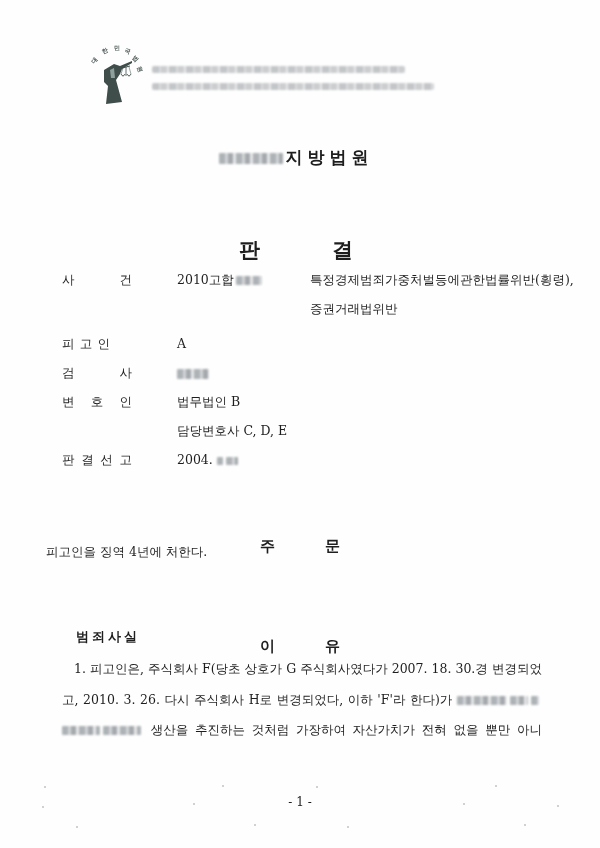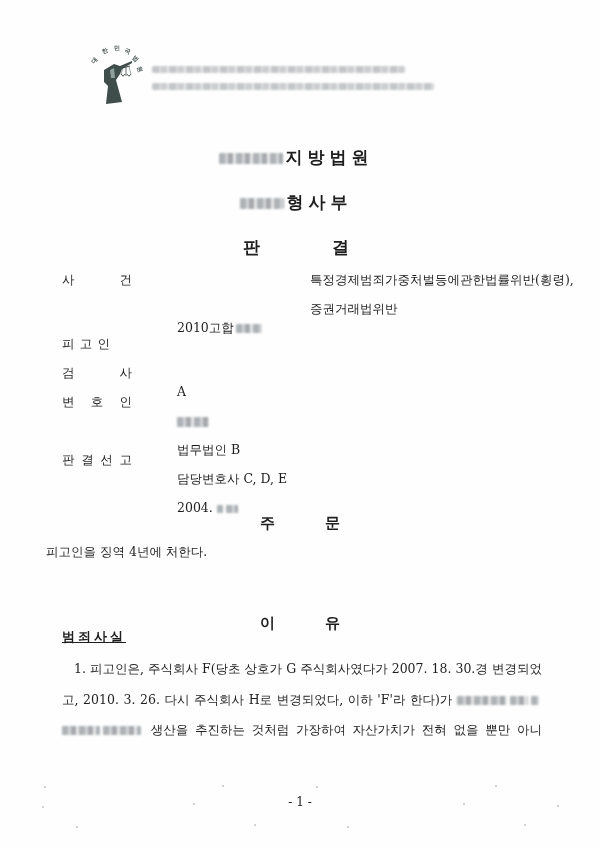--- a/index.html
+++ b/index.html
@@ -20,47 +20,47 @@
     }
     .blur-line.l1 { width: 253px; }
     .blur-line.l2 { width: 282px; }
 
     .court-title, .division-title, .judgment-title {
       position: absolute; left: 0; width: 592px; text-align: center;
       font-family: "DejaVu Sans", "Liberation Sans", sans-serif; font-weight: bold;
     }
     .court-title { top: 146px; font-size: 17px; letter-spacing: 5px; }
     .division-title { top: 191px; font-size: 17px; letter-spacing: 5px; }
-    .judgment-title { top: 236px; font-size: 17px; }
+    .judgment-title { top: 236px; font-size: 21px; }
     .judgment-title span { display: inline-block; }
     .judgment-title .gap { width: 72px; }
 
     .redact {
       display: inline-block; vertical-align: middle; height: 10px; border-radius: 1px;
       background: repeating-linear-gradient(90deg, #9aa0a5 0 6px, #c8cbce 6px 9px, #8f9499 9px 14px, #e1e2e3 14px 17px);
       filter: blur(1.1px); opacity: 0.8; margin-right: 3px;
     }
 
     
     .info { position: absolute; left: 62px; top: 272px; width: 500px; font-size: 12.5px; }
     .row { position: absolute; left: 0; white-space: nowrap; }
     .label { position: absolute; left: 0; width: 70px; display: flex; justify-content: space-between; }
-    .val { position: absolute; left: 115px; margin-top: 48px; }
+    .val { position: absolute; left: 115px; }
     .val2 { position: absolute; left: 224px; margin-left: 24px; }
 
     
     .section-title {
       position: absolute; left: 0; width: 600px; text-align: center;
-      font-family: "DejaVu Sans", "Liberation Sans", sans-serif; font-weight: bold; font-size: 15px;
+      font-family: "DejaVu Sans", "Liberation Sans", sans-serif; font-weight: bold; font-size: 15px; margin-top: 23px;
     }
     .section-title .gap { display: inline-block; width: 50px; }
     .para { position: absolute; left: 46px; font-size: 12.5px; white-space: nowrap; }
     .subhead {
-      position: absolute; left: 62px; top: 628px; font-size: 13px; font-weight: bold;
-      font-family: "DejaVu Sans", "Liberation Sans", sans-serif; letter-spacing: 3px; text-decoration: underline;
+      position: absolute; left: 76px; top: 628px; font-size: 13px; font-weight: bold;
+      font-family: "DejaVu Sans", "Liberation Sans", sans-serif; letter-spacing: 3px;
     }
     .body-line { position: absolute; left: 62px; width: 480px; font-size: 12.5px; white-space: nowrap; display: flex; justify-content: space-between; }
     .page-num { position: absolute; left: 0; width: 600px; top: 795px; text-align: center; font-size: 12px; }
     .speck { position: absolute; width: 2px; height: 2px; background: #9a9a9a; border-radius: 1px; opacity: .6; }
   </style>
 </head>
 <body>
 
 <div class="page">
 
@@ -85,23 +85,20 @@
   </div>
 
   <div class="header-blur">
     <div class="blur-line l1"></div>
     <div class="blur-line l2"></div>
   </div>
 
   <div class="court-title">
     <span class="redact" style="width:64px;height:11px"></span><span>지방법원</span>
   </div>
-  <div class="division-title">
-    <span class="redact" style="width:44px;height:11px"></span><span>형사부</span>
-  </div>
   <div class="judgment-title">
     <span>판</span><span class="gap"></span><span>결</span>
   </div>
 
   <div class="info">
     <div class="row" style="top:0">
       <div class="label">
         <span>사</span>
         <span>건</span>
       </div>

